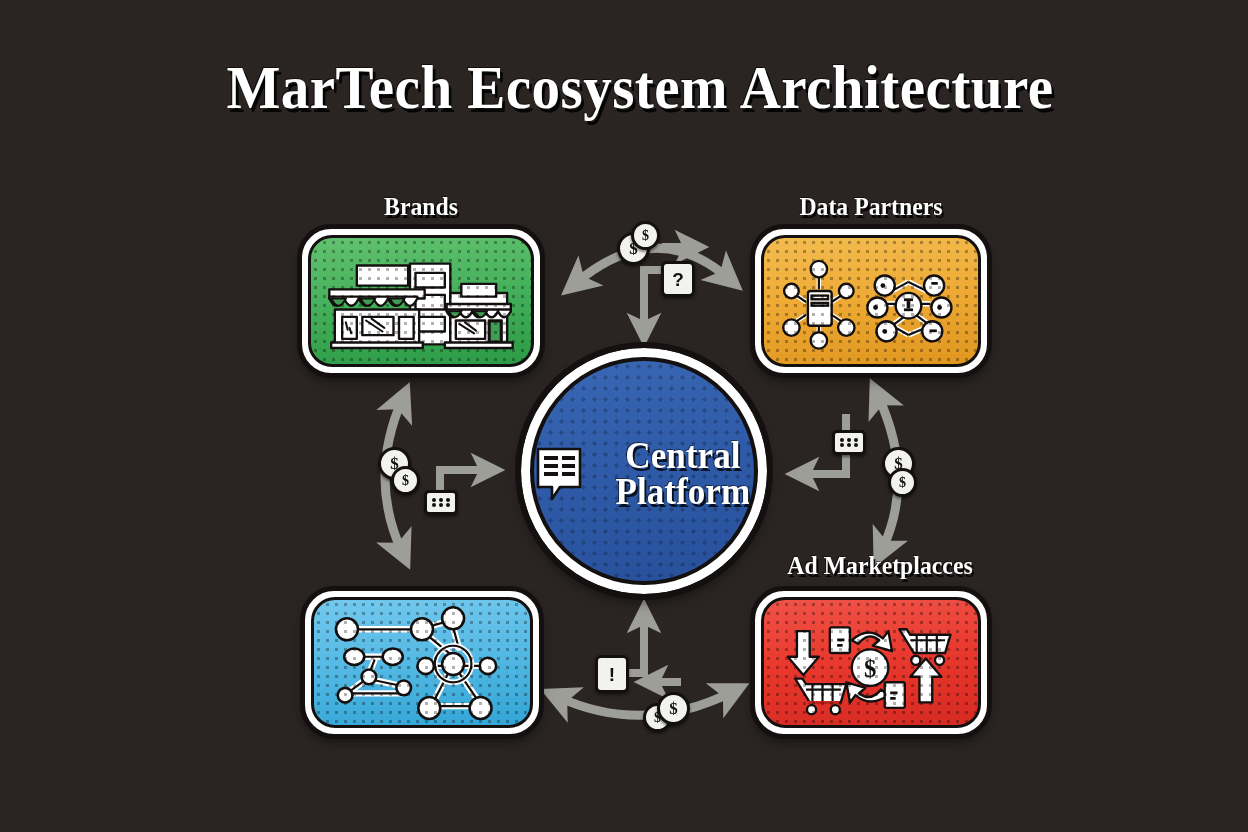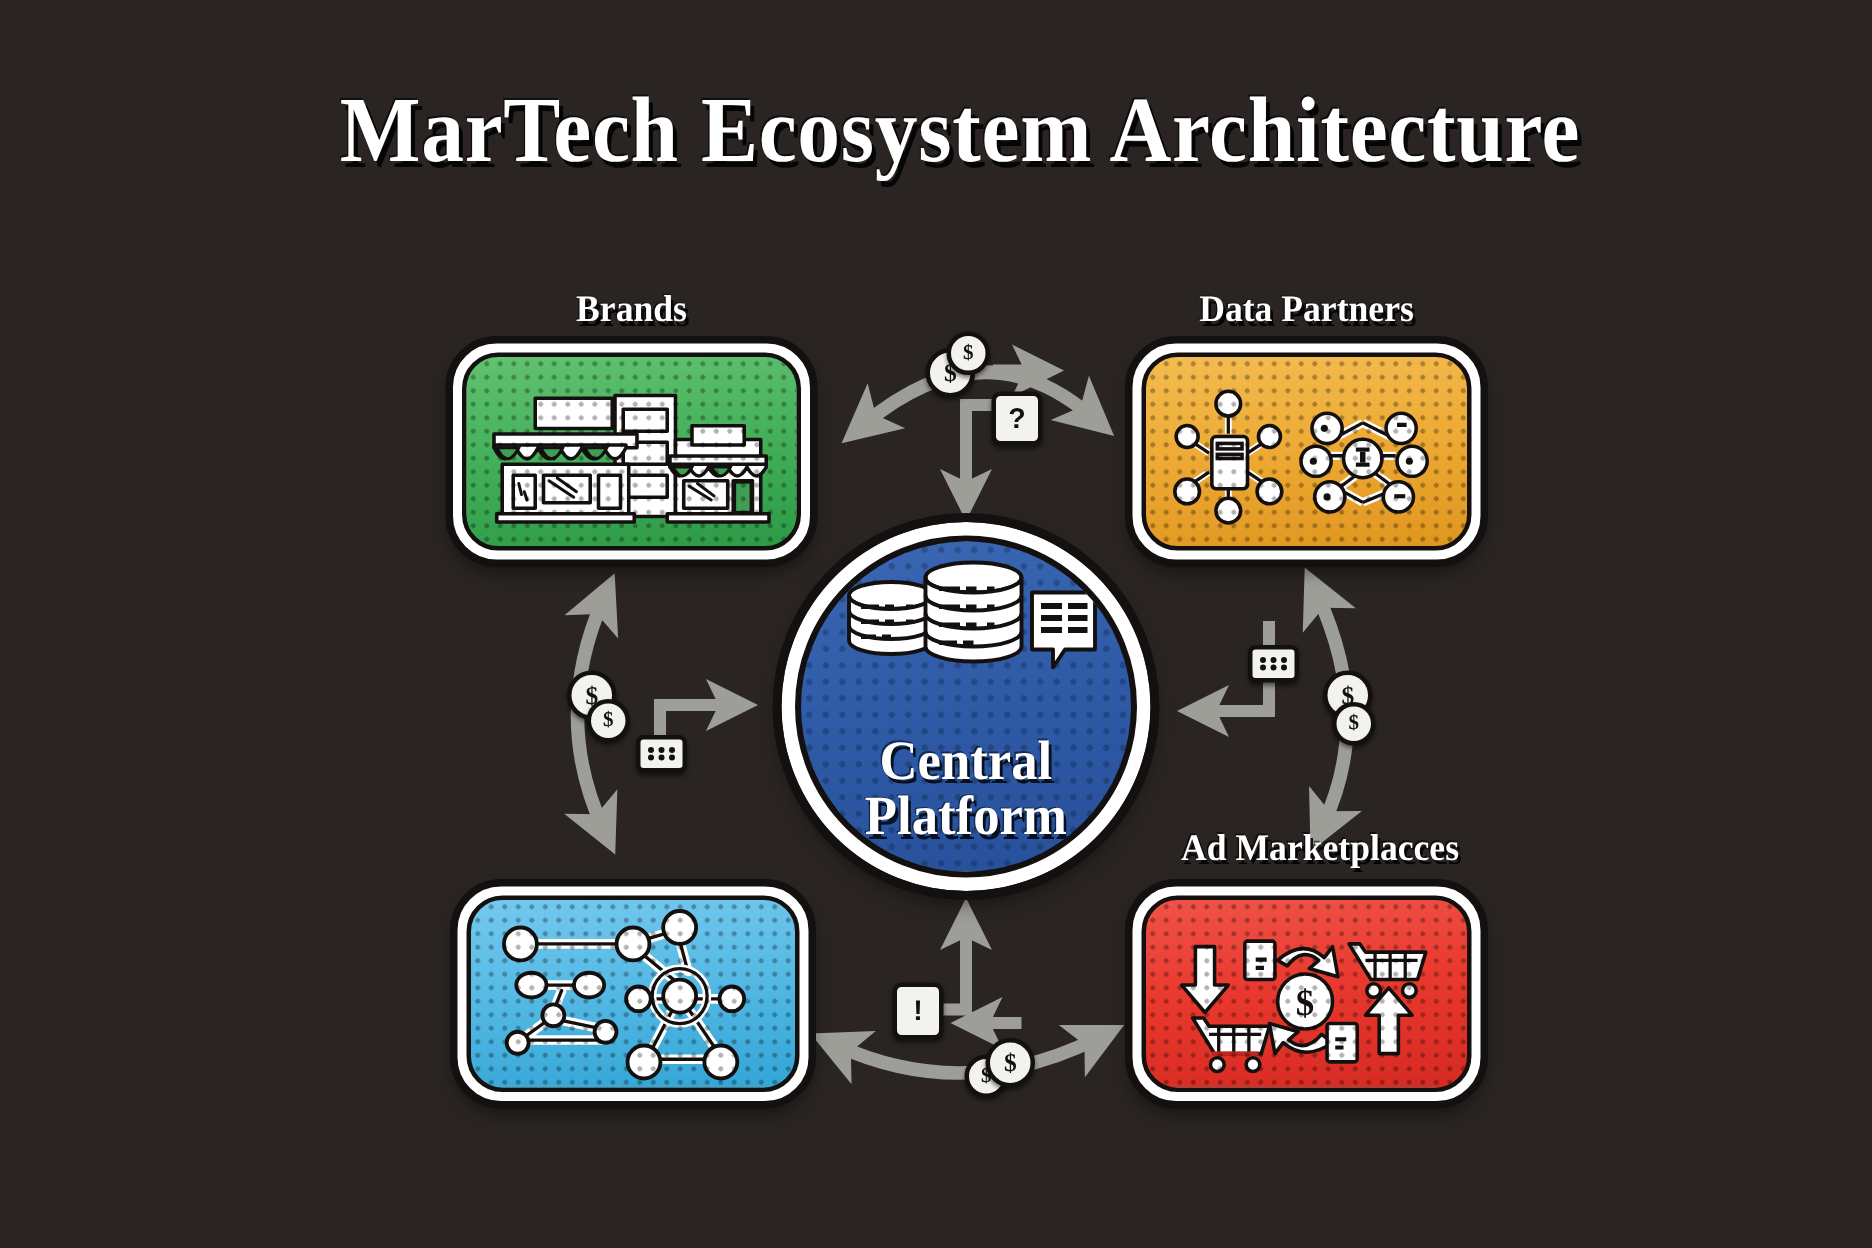--- a/index.html
+++ b/index.html
@@ -93,21 +93,21 @@
     pointer-events:none;
   }
   #hub-inner{
     position:relative;
     width:100%;height:100%;
     border-radius:50%;
     background:linear-gradient(170deg,#3a68b5 0%,#2f5ba8 45%,#27509a 100%);
     border:4px solid #14100f;
     box-sizing:border-box;
     overflow:hidden;
-    display:flex;flex-direction:column;align-items:center;justify-content:center;gap:28px;
+    display:flex;flex-direction:row;align-items:center;justify-content:flex-end;gap:28px;
   }
   #hub-inner .halftone{
     background-image:radial-gradient(rgba(0,0,0,0.22) 2px, transparent 2.1px);
     background-size:11px 11px;
   }
   #hub-icon{position:relative;z-index:2;margin-top:-6px;}
   #hub-text{
     position:relative;z-index:2;
     margin-top:6px;
     text-align:center;

